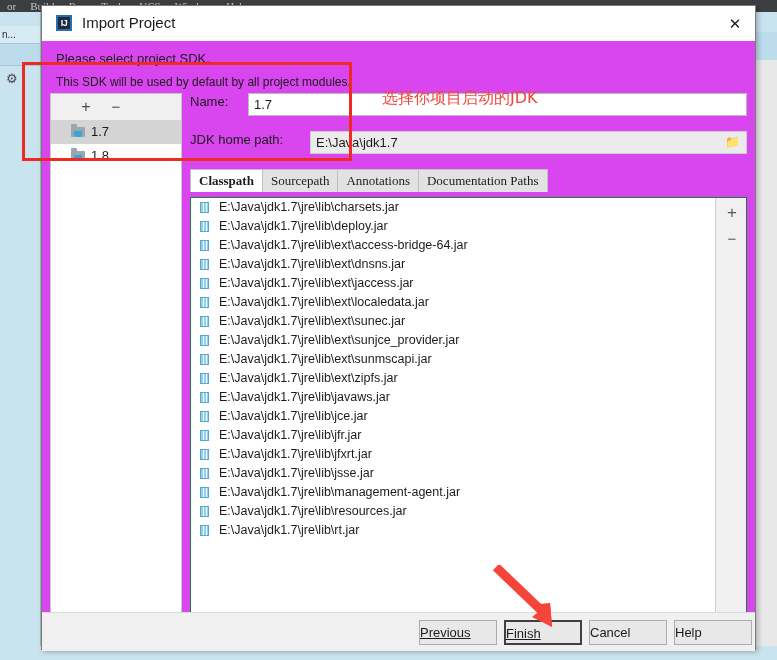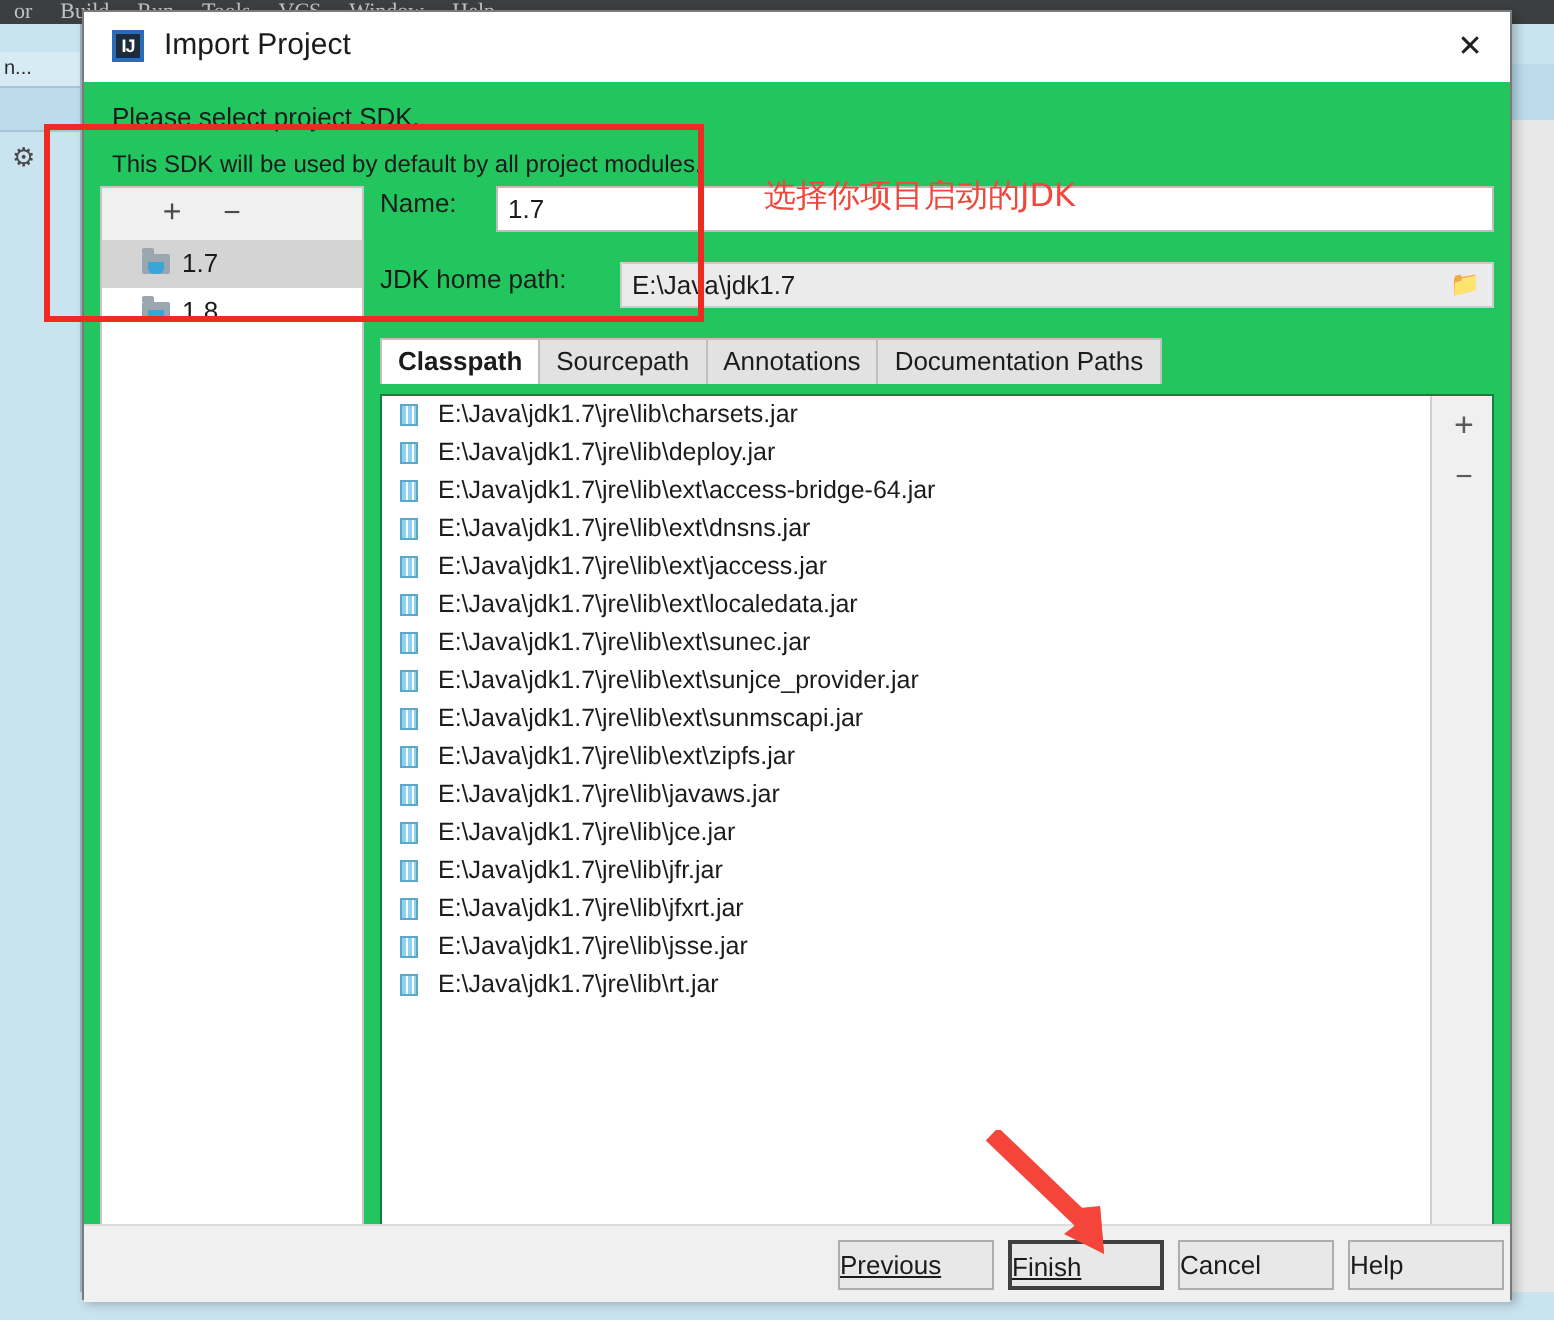--- a/index.html
+++ b/index.html
@@ -159,21 +159,21 @@
     font-size: 15px;
     line-height: 20px;
     text-align: center;
     color: #202020;
     cursor: default;
   }
 
   .dlg-body {
     position: relative;
     height: 610px;
-    background: #22c55e;
+    background: #d946ef;
   }
 
   .dlg-prompt {
     position: absolute;
     left: 14px; top: 10px;
     font-size: 13px;
     color: #1b1b1b;
   }
   .dlg-subprompt {
     position: absolute;
@@ -288,20 +288,21 @@
     color: #9a9a9a;
     font-size: 12px;
     line-height: 11px;
   }
 
   
   .tabs-row {
     position: relative;
     height: 24px;
     margin-top: 12px;
+    font-family: Liberation Serif, serif;
   }
   .tab {
     position: relative;
     float: left;
     height: 23px;
     line-height: 22px;
     font-size: 13px;
     padding: 0 8px;
     background: #e2e2e2;
     border: 1px solid #c0c0c0;
@@ -521,20 +522,22 @@
               <div class="cp-item"><span class="jar-icon"></span><span>E:\Java\jdk1.7\jre\lib\ext\localedata.jar</span></div>
               <div class="cp-item"><span class="jar-icon"></span><span>E:\Java\jdk1.7\jre\lib\ext\sunec.jar</span></div>
               <div class="cp-item"><span class="jar-icon"></span><span>E:\Java\jdk1.7\jre\lib\ext\sunjce_provider.jar</span></div>
               <div class="cp-item"><span class="jar-icon"></span><span>E:\Java\jdk1.7\jre\lib\ext\sunmscapi.jar</span></div>
               <div class="cp-item"><span class="jar-icon"></span><span>E:\Java\jdk1.7\jre\lib\ext\zipfs.jar</span></div>
               <div class="cp-item"><span class="jar-icon"></span><span>E:\Java\jdk1.7\jre\lib\javaws.jar</span></div>
               <div class="cp-item"><span class="jar-icon"></span><span>E:\Java\jdk1.7\jre\lib\jce.jar</span></div>
               <div class="cp-item"><span class="jar-icon"></span><span>E:\Java\jdk1.7\jre\lib\jfr.jar</span></div>
               <div class="cp-item"><span class="jar-icon"></span><span>E:\Java\jdk1.7\jre\lib\jfxrt.jar</span></div>
               <div class="cp-item"><span class="jar-icon"></span><span>E:\Java\jdk1.7\jre\lib\jsse.jar</span></div>
+              <div class="cp-item"><span class="jar-icon"></span><span>E:\Java\jdk1.7\jre\lib\management-agent.jar</span></div>
+              <div class="cp-item"><span class="jar-icon"></span><span>E:\Java\jdk1.7\jre\lib\resources.jar</span></div>
               <div class="cp-item"><span class="jar-icon"></span><span>E:\Java\jdk1.7\jre\lib\rt.jar</span></div>
             </div>
           <div class="cp-side">
             <div class="cp-side-btn add">+</div>
             <div class="cp-side-btn remove">−</div>
           </div>
         </div>
 
       </div>
 

